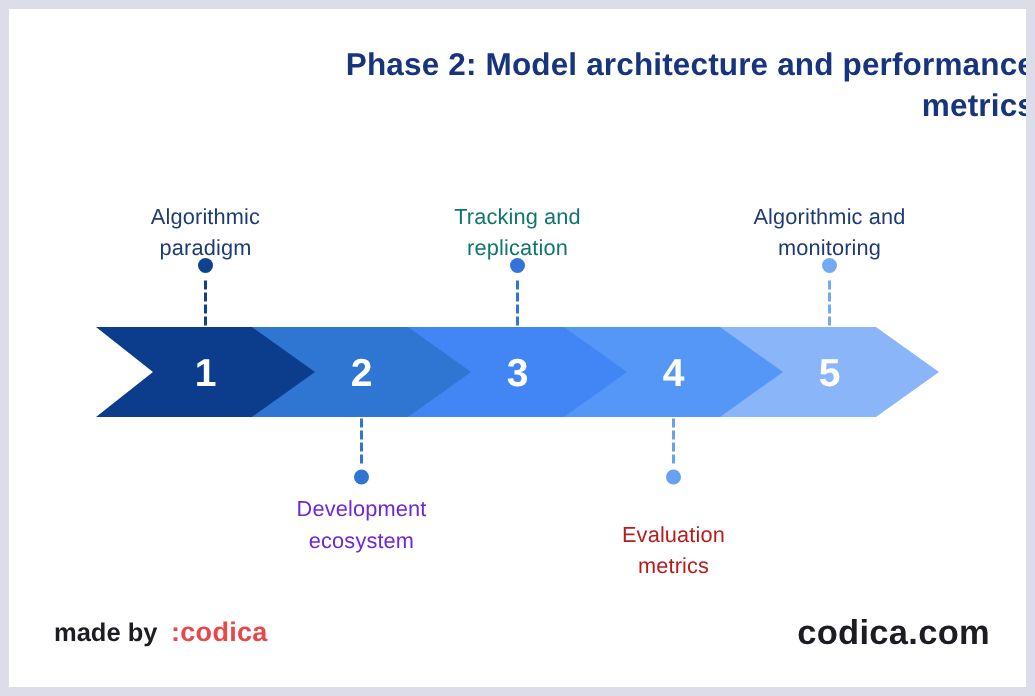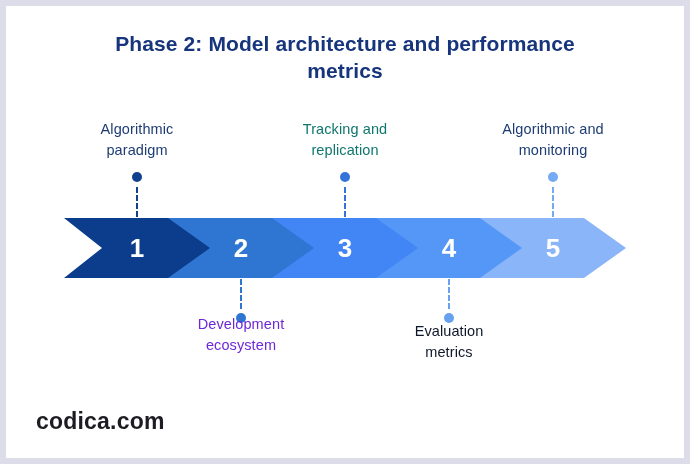--- a/index.html
+++ b/index.html
@@ -2,35 +2,35 @@
 <html><head>
 <meta charset="utf-8">
 <style>
   html,body{margin:0;padding:0;background:#fff;}
   .canvas{
     position:relative;width:690px;height:464px;background:#ffffff;
     font-family:"Liberation Sans",sans-serif;overflow:hidden;
   }
   .frame{position:absolute;inset:0;border:6px solid #dcdde9;z-index:60;pointer-events:none;}
   .title{
-    position:absolute;top:30px;left:0;right:0;margin:0;text-align:center;
+    position:absolute;top:30px;left:0;right:0;margin:0;text-align:right;
     font-size:21px;font-weight:bold;line-height:27px;white-space:pre-line;
     letter-spacing:.1px;
   }
   .timeline{position:absolute;inset:0;}
   .chevron{position:absolute;height:60px;width:146px;}
   .chevron .num{
     position:absolute;left:0;top:0;width:100%;height:100%;text-align:center;
     line-height:60px;font-size:26px;font-weight:bold;
   }
   .dot{position:absolute;width:10px;height:10px;border-radius:50%;}
   .connector{position:absolute;width:0;height:30px;border-left:2px dashed;}
   .step-label{
     position:absolute;width:180px;text-align:center;font-size:14.5px;
-    line-height:21px;font-weight:500;white-space:pre-line;letter-spacing:.1px;
+    line-height:21px;font-weight:500;white-space:pre-line;letter-spacing:.1px;margin-top:16px;
   }
   .footer{
     position:absolute;left:36px;right:30px;top:408px;display:flex;
     justify-content:space-between;align-items:center;
   }
   .made-by{display:flex;align-items:baseline;}
   .made-by-text{font-size:17px;font-weight:600;}
   .brand{font-size:18px;font-weight:bold;margin-left:9px;letter-spacing:.2px;}
   .website{font-size:23px;font-weight:600;letter-spacing:.2px;}
 </style>
@@ -61,29 +61,33 @@
       </div>
       <div class="dot" style="left: 340px; top: 172px; background: rgb(50, 116, 217);"></div>
       <div class="connector" style="left: 344px; top: 187px; border-color: rgb(50, 116, 217);"></div>
       <div class="step-label" style="left: 255px; top: 119px; color: #0f766e;">Tracking and
 replication</div>
       <div class="chevron" style="left: 376px; top: 218px; background: rgb(85, 151, 246); z-index: 7; clip-path: polygon(0px 0px, 71.2% 0px, 100% 50%, 71.2% 100%, 0px 100%);">
         <span class="num" style="color: rgb(255, 255, 255);">4</span>
       </div>
       <div class="dot" style="left: 444px; top: 313px; background: rgb(103, 161, 240);"></div>
       <div class="connector" style="left: 448px; top: 279px; border-color: rgb(103, 161, 240);"></div>
-      <div class="step-label" style="left: 359px; top: 321px; color: #0f172a;">Evaluation
+      <div class="step-label" style="left: 359px; top: 331px; color: #b91c1c;">Evaluation
 metrics</div>
       <div class="chevron" style="left: 480px; top: 218px; background: rgb(138, 181, 249); z-index: 6; clip-path: polygon(0px 0px, 71.2% 0px, 100% 50%, 71.2% 100%, 0px 100%);">
         <span class="num" style="color: rgb(255, 255, 255);">5</span>
       </div>
       <div class="dot" style="left: 548px; top: 172px; background: rgb(116, 170, 244);"></div>
       <div class="connector" style="left: 552px; top: 187px; border-color: rgb(116, 170, 244);"></div>
       <div class="step-label" style="left: 463px; top: 119px; color: rgb(30, 60, 116);">Algorithmic and
 monitoring</div>
     </div>
 
   <div class="footer">
+    <div class="made-by">
+      <span class="made-by-text" style="color: rgb(28, 28, 34);">made by</span>
+      <span class="brand" style="color: rgb(229, 73, 74);">:codica</span>
+    </div>
     <div class="website" style="color: rgb(28, 28, 34);">codica.com</div>
   </div>
 
   <div class="frame" style="border-color: rgb(220, 221, 233);"></div>
 </div>
 
 </body></html>

